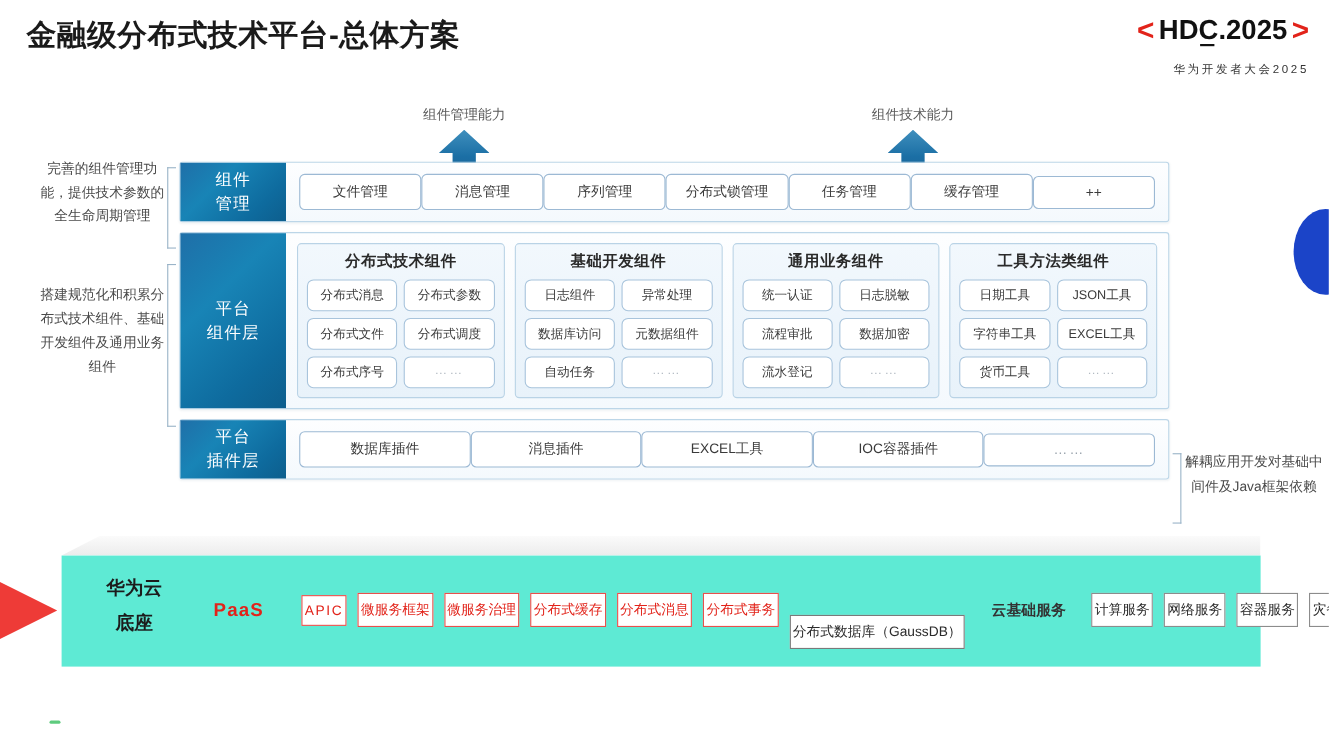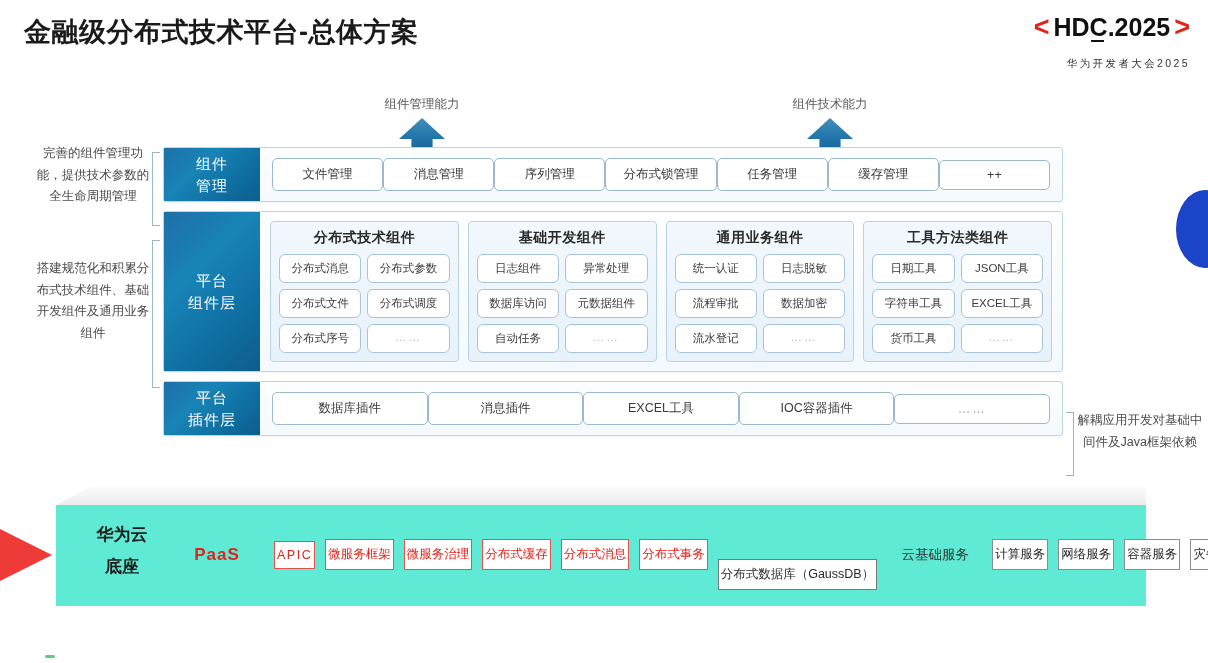--- a/index.html
+++ b/index.html
@@ -140,21 +140,21 @@
   .base-title{
     width:96px;flex:0 0 96px;text-align:center;
     font-size:17px;font-weight:bold;color:#1c1c1c;line-height:1.9;
   }
   .base-rows{flex:1;display:flex;flex-direction:row;gap:11px;}
   .base-row{display:flex;align-items:center;gap:10px;}
   .row-tag{
     width:94px;flex:0 0 94px;text-align:center;white-space:nowrap;
   }
   .row-tag.paas{font-size:17px;font-weight:bold;color:#e2231a;letter-spacing:1px;}
-  .row-tag.basic{font-size:13.5px;color:#333;}
+  .row-tag.basic{font-size:13.5px;color:#333;font-weight:bold;}
   .pill{
     flex:1;text-align:center;white-space:nowrap;
     font-size:12.5px;padding:6px 2px;background:#ffffff;
   }
   .pill.red{border:1.5px solid #e8504c;color:#e2231a;}
   .pill.gray{border:1.5px solid #7a7a7a;color:#2b2b2b;}
   .pill.white{border:1.5px solid #8c8c8c;color:#2b2b2b;}
   .pill.apic{letter-spacing:1.5px;}
   .pill.wide{flex:1.55;margin-top:40px;}
 </style>

